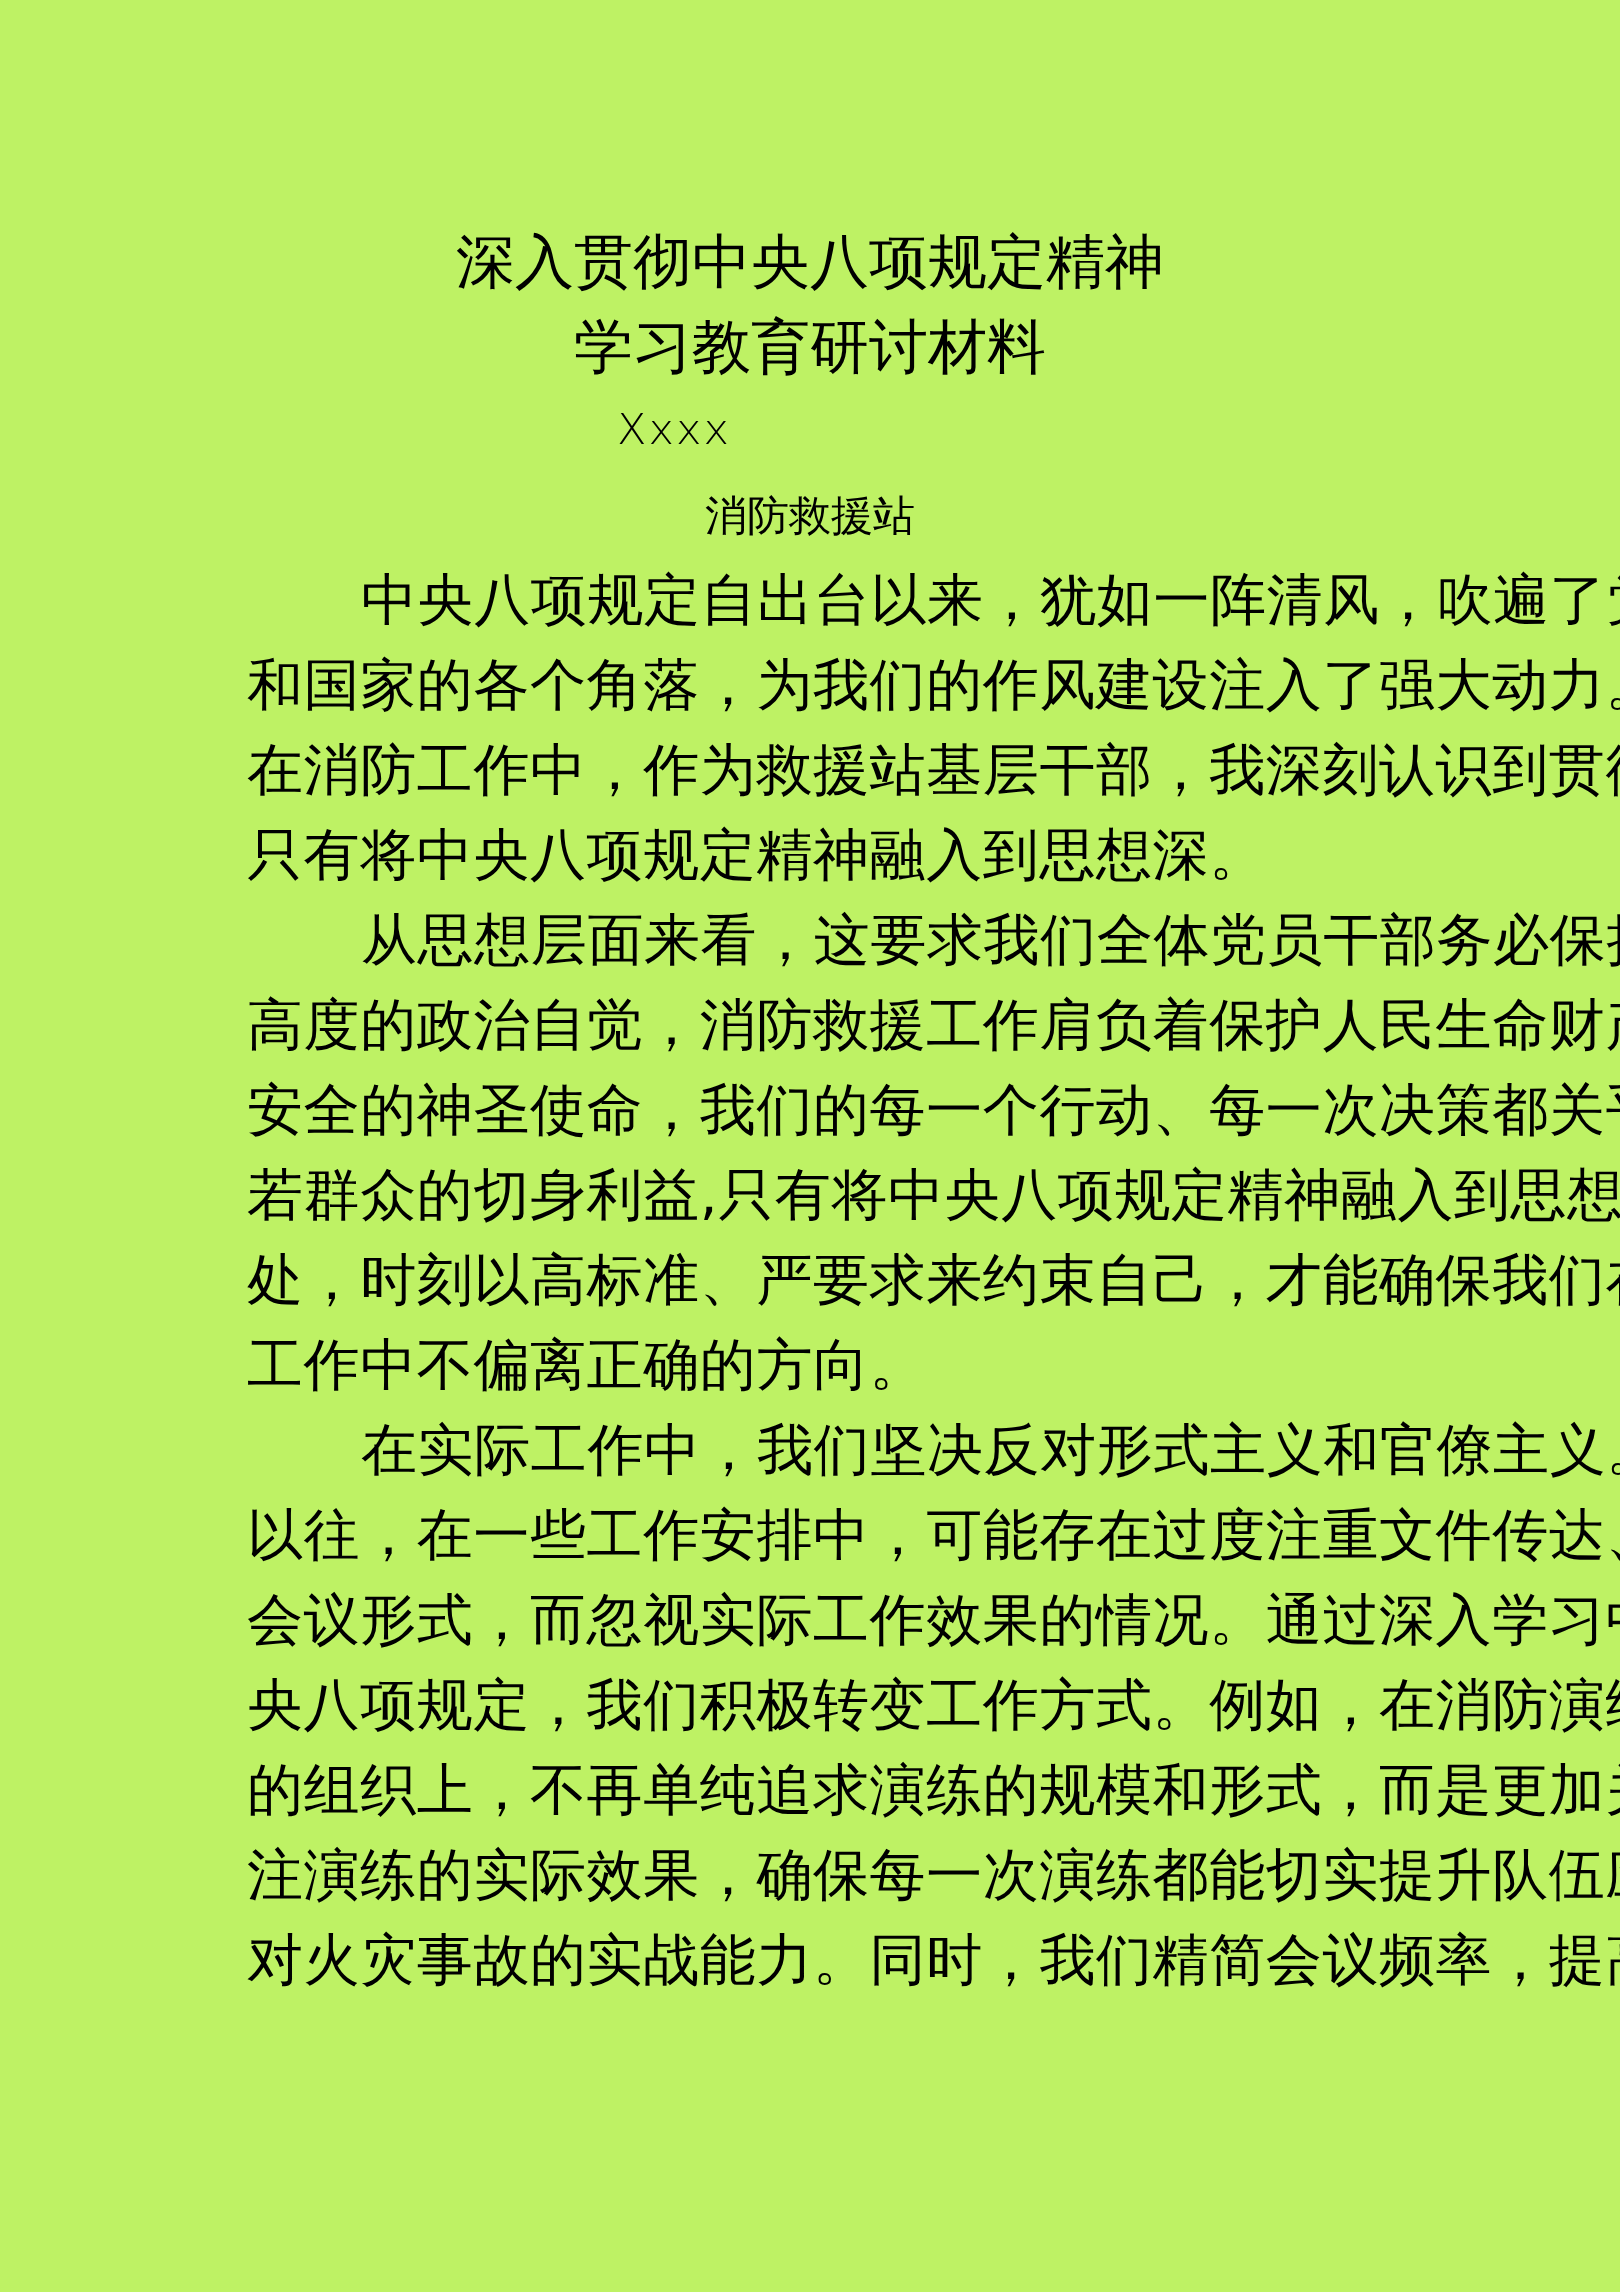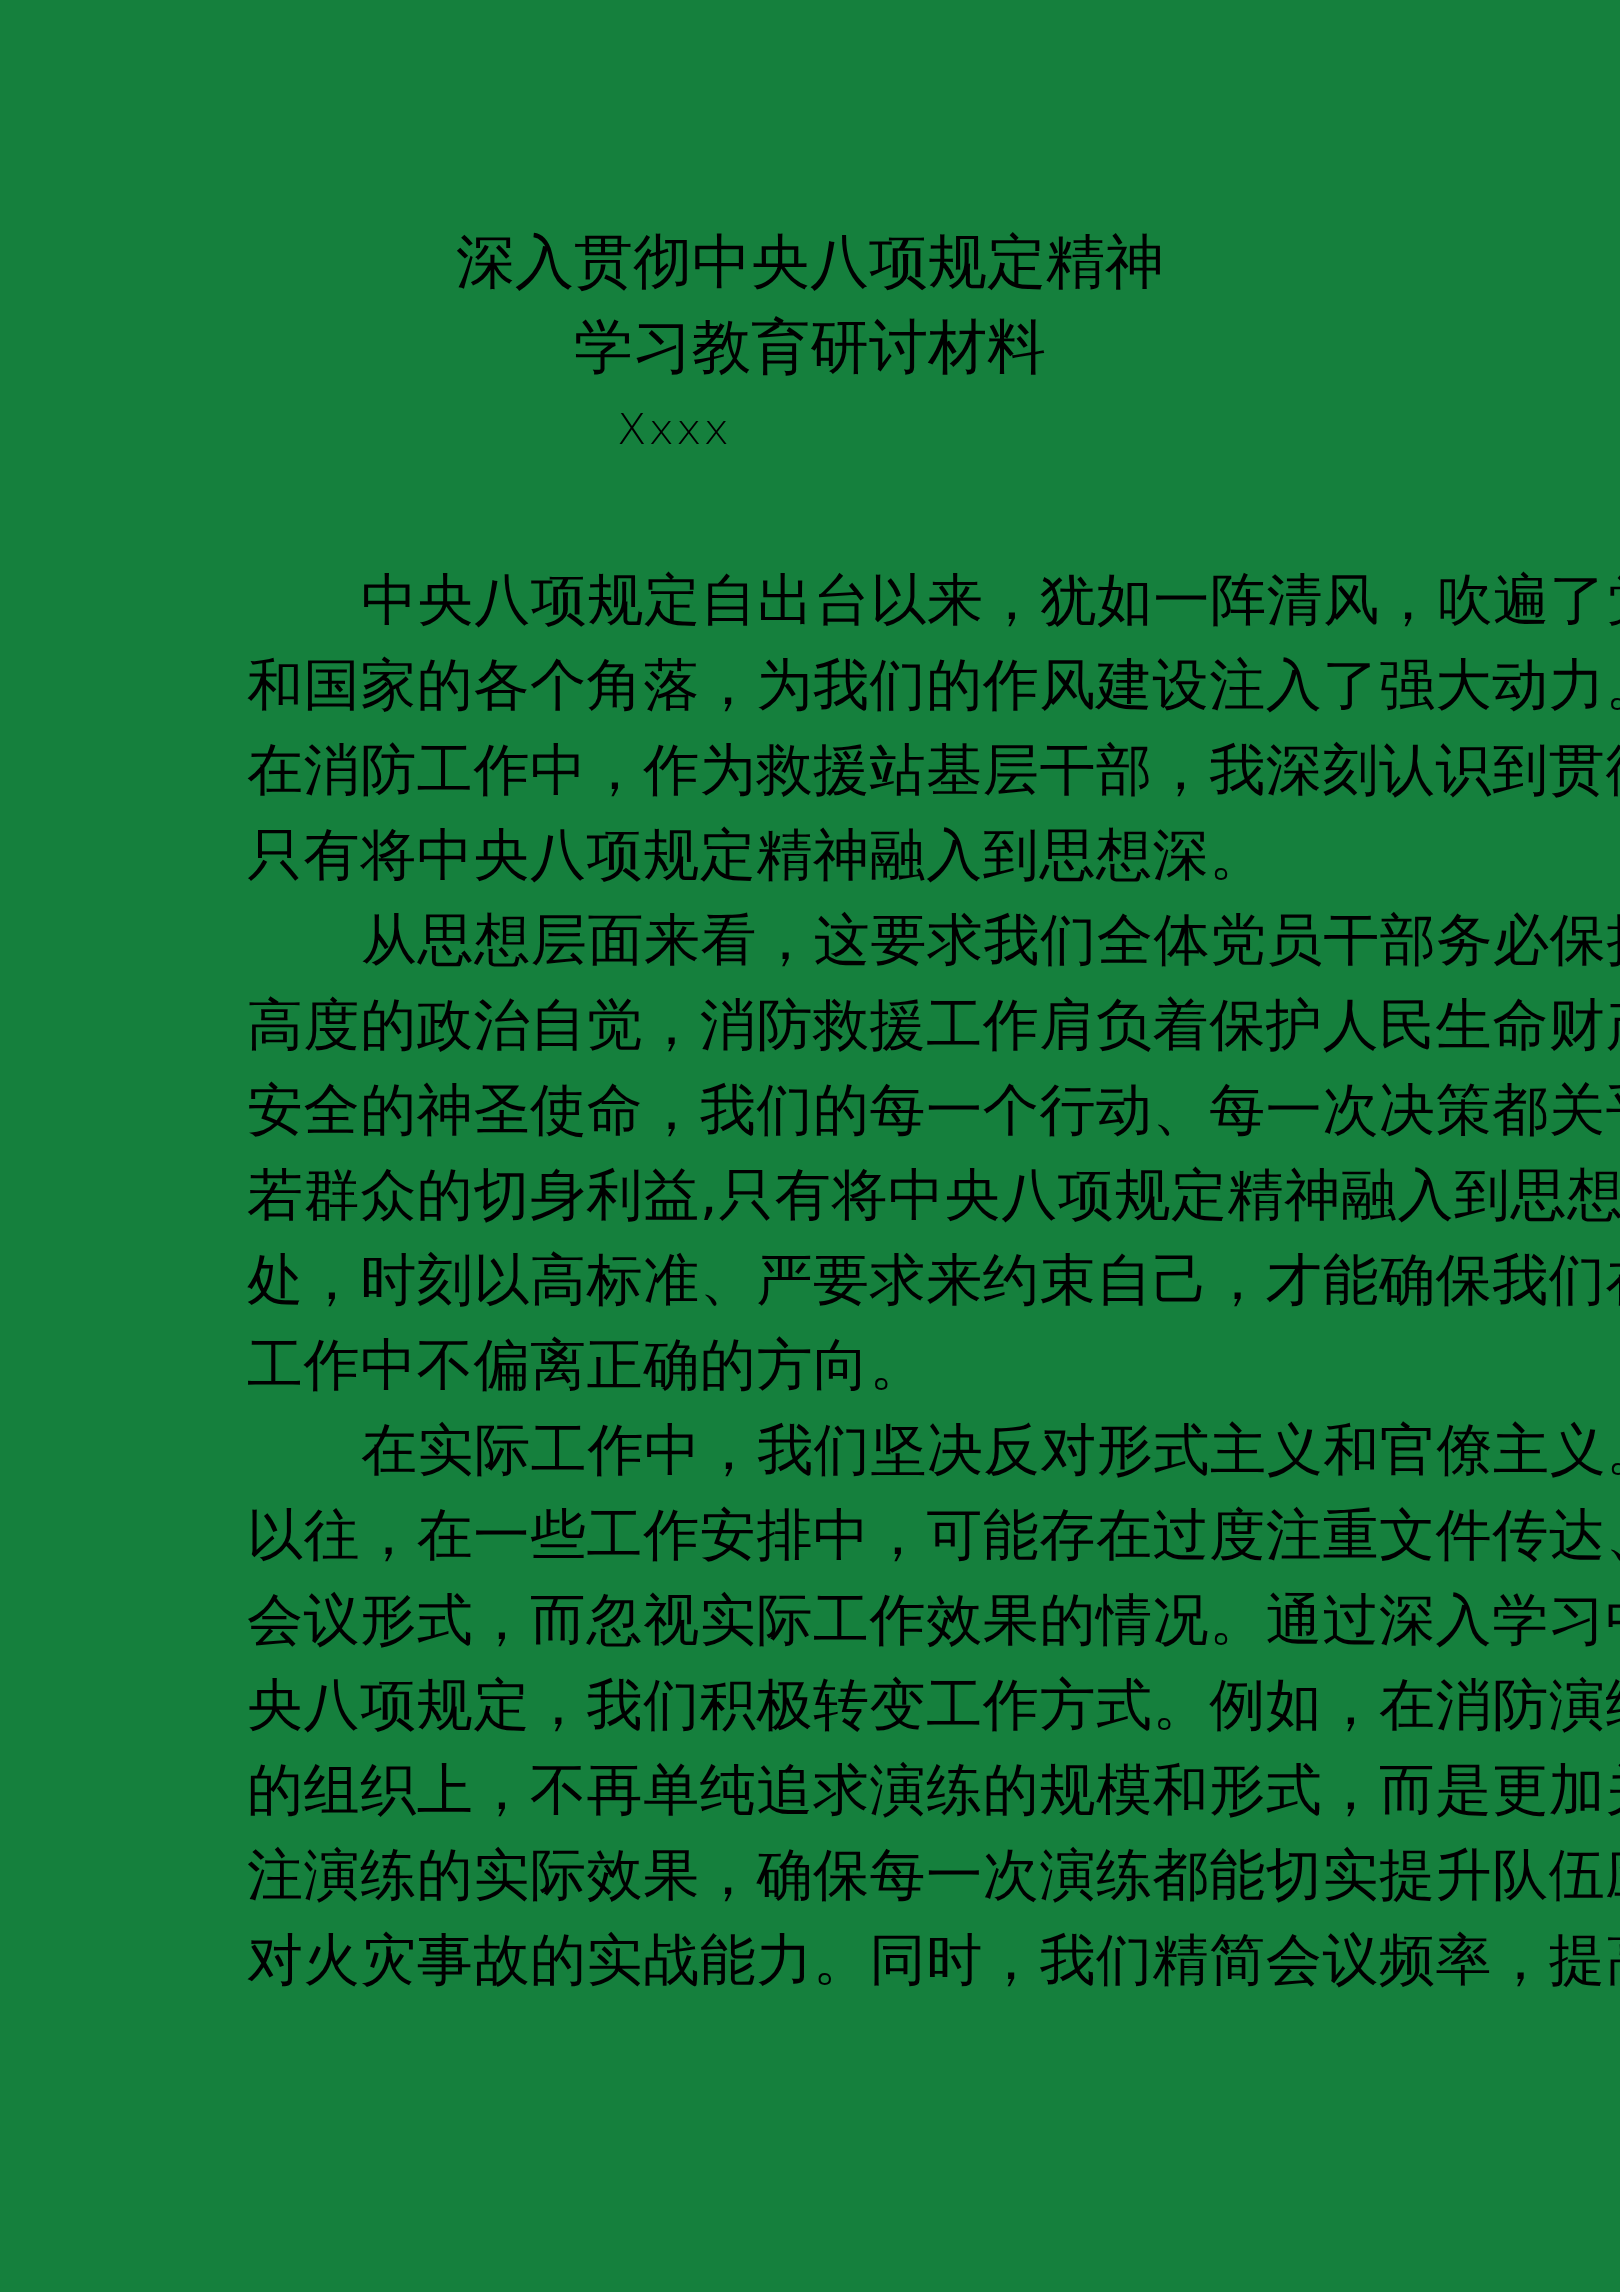--- a/index.html
+++ b/index.html
@@ -13,21 +13,21 @@
       position: relative;
       overflow: hidden;
       font-family: "DejaVu Sans", "Liberation Sans", sans-serif;
       color: #000000;
     }
     .page {
       position: absolute;
       left: 0; top: 0;
       width: 1620px;
       height: 2293px;
-      background: #15803d;
+      background: #bef264;
     }
     .title-line {
       position: absolute;
       left: 0;
       width: 1620px;
       text-align: center;
       font-size: 59px;
       line-height: 86px;
       white-space: nowrap;
       font-weight: normal;
@@ -76,20 +76,21 @@
   </style>
 </head>
 <body>
 
 <div class="page">
 
   <h1 class="title-line title-1">深入贯彻中央八项规定精神</h1>
   <h1 class="title-line title-2">学习教育研讨材料</h1>
 
   <div class="author">Xxxx</div>
+  <div class="org">消防救援站</div>
 
   <div class="body-text">
 
     <div class="paragraph">
       <div class="line indent">中央八项规定自出台以来，犹如一阵清风，吹遍了党</div>
       <div class="line">和国家的各个角落，为我们的作风建设注入了强大动力。</div>
       <div class="line">在消防工作中，作为救援站基层干部，我深刻认识到贯彻</div>
       <div class="line">只有将中央八项规定精神融入到思想深。</div>
     </div>
 

